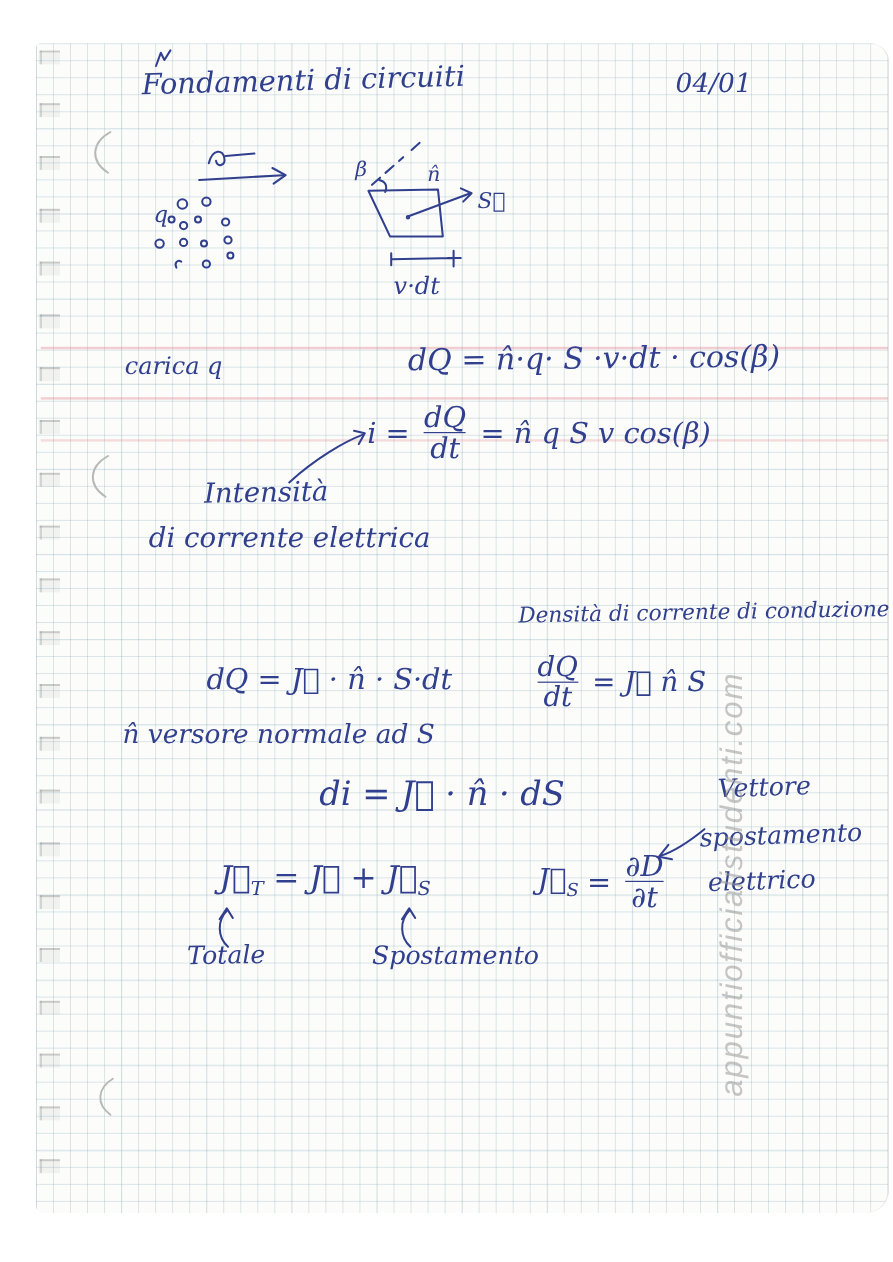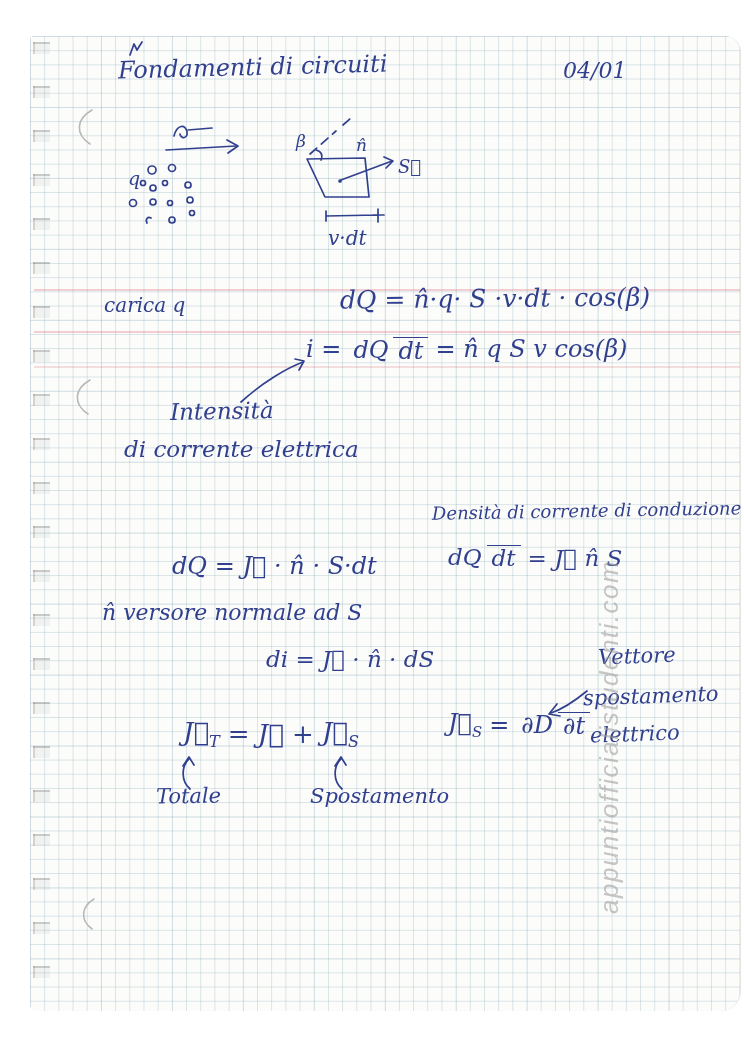--- a/index.html
+++ b/index.html
@@ -19,21 +19,21 @@
         border-bottom:1px solid #ececе8;}
   .perforation{position:absolute;left:33px;top:42px;width:17px;height:960px;
         background:
           repeating-linear-gradient(to bottom, rgba(130,130,130,0.42) 0 2px, rgba(150,150,150,0.10) 2px 12px, transparent 12px 44px),
           repeating-linear-gradient(to bottom, rgba(140,140,140,0.30) 0 12px, transparent 12px 44px);
         background-size:17px 44px, 2px 44px;
         background-repeat:repeat-y, repeat-y;}
   .pink-line{position:absolute;left:34px;width:706px;height:2px;background:rgba(226,130,142,0.38);}
   .hw{position:absolute;color:#31408e;font-style:italic;white-space:nowrap;line-height:1.15;}
   .formula-row{display:flex;align-items:center;gap:7px;}
-  .frac{display:inline-flex;flex-direction:row;align-items:center;line-height:1.02;}
+  .frac{display:inline-flex;flex-direction:column;align-items:center;line-height:1.02;}
   .frac .den{border-top:1.7px solid currentColor;padding:1px 5px 0 5px;}
   .frac .num{padding:0 5px;}
   sub{font-size:0.62em;font-style:italic;}
   svg{position:absolute;overflow:visible;}
   svg path, svg line, svg circle, svg polyline{fill:none;stroke:#31408e;stroke-width:1.7;stroke-linecap:round;stroke-linejoin:round;}
   svg text{fill:#31408e;font-family:"DejaVu Serif", serif;font-style:italic;stroke:none;}
   .shadow-mark path{stroke:#b8b8b6;stroke-width:1.6;}
   .watermark{position:absolute;left:594px;top:532px;width:40px;height:382px;
         writing-mode:vertical-rl;transform:rotate(180deg);
         font-family:"Liberation Sans", sans-serif;font-style:italic;font-size:26px;
@@ -136,32 +136,32 @@
   <div class="hw formula-row" style="left:443px;top:545px;font-size:23px">
     <span class="frac">
       <span class="num">dQ</span>
       <span class="den">dt</span>
     </span>
     <span>= J⃗ n̂ S</span>
   </div>
 
   <div class="hw" style="left:102px;top:600px;font-size:22px">n̂ versore normale ad S</div>
 
-  <div class="hw" style="left:266px;top:646px;font-size:23px">di = J⃗ · n̂ · dS</div>
+  <div class="hw" style="left:266px;top:646px;font-size:28px">di = J⃗ · n̂ · dS</div>
 
   <div class="hw" style="left:598px;top:644px;font-size:21px;transform:rotate(-2deg)">Vettore</div>
   <div class="hw" style="left:583px;top:684px;font-size:21px;transform:rotate(-2deg)">spostamento</div>
   <div class="hw" style="left:590px;top:722px;font-size:21px;transform:rotate(-2deg)">elettrico</div>
 
   <svg style="left:543px;top:685px" width="48" height="38">
     <path d="M 44 6 C 28 19, 17 25, 8 28"></path>
     <path d="M 14 19 L 6 29 L 17 31"></path>
   </svg>
 
-  <div class="hw formula-row" style="left:183px;top:718px;font-size:26px;align-items:center;gap:8px">
+  <div class="hw formula-row" style="left:183px;top:718px;font-size:26px;align-items:flex-start;gap:8px">
     <span><span>J⃗</span><sub>T</sub></span>
     <span>= J⃗ +</span>
     <span><span>J⃗</span><sub>S</sub></span>
   </div>
 
   <div class="hw formula-row" style="left:448px;top:710px;font-size:24px">
     <span><span>J⃗</span><sub>S</sub></span>
     <span>=</span>
     <span class="frac">
       <span class="num">∂D</span>

